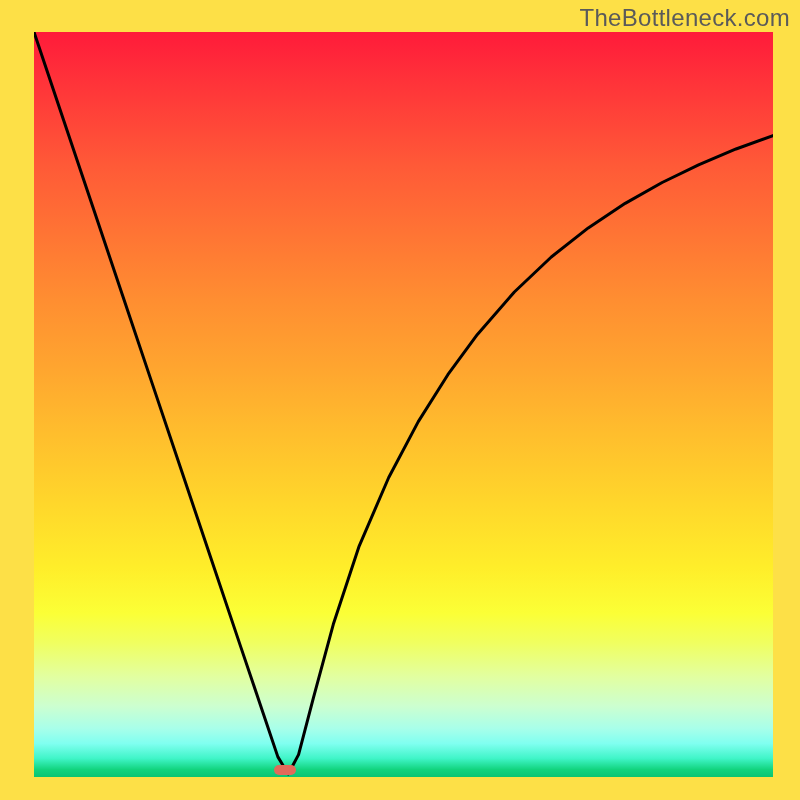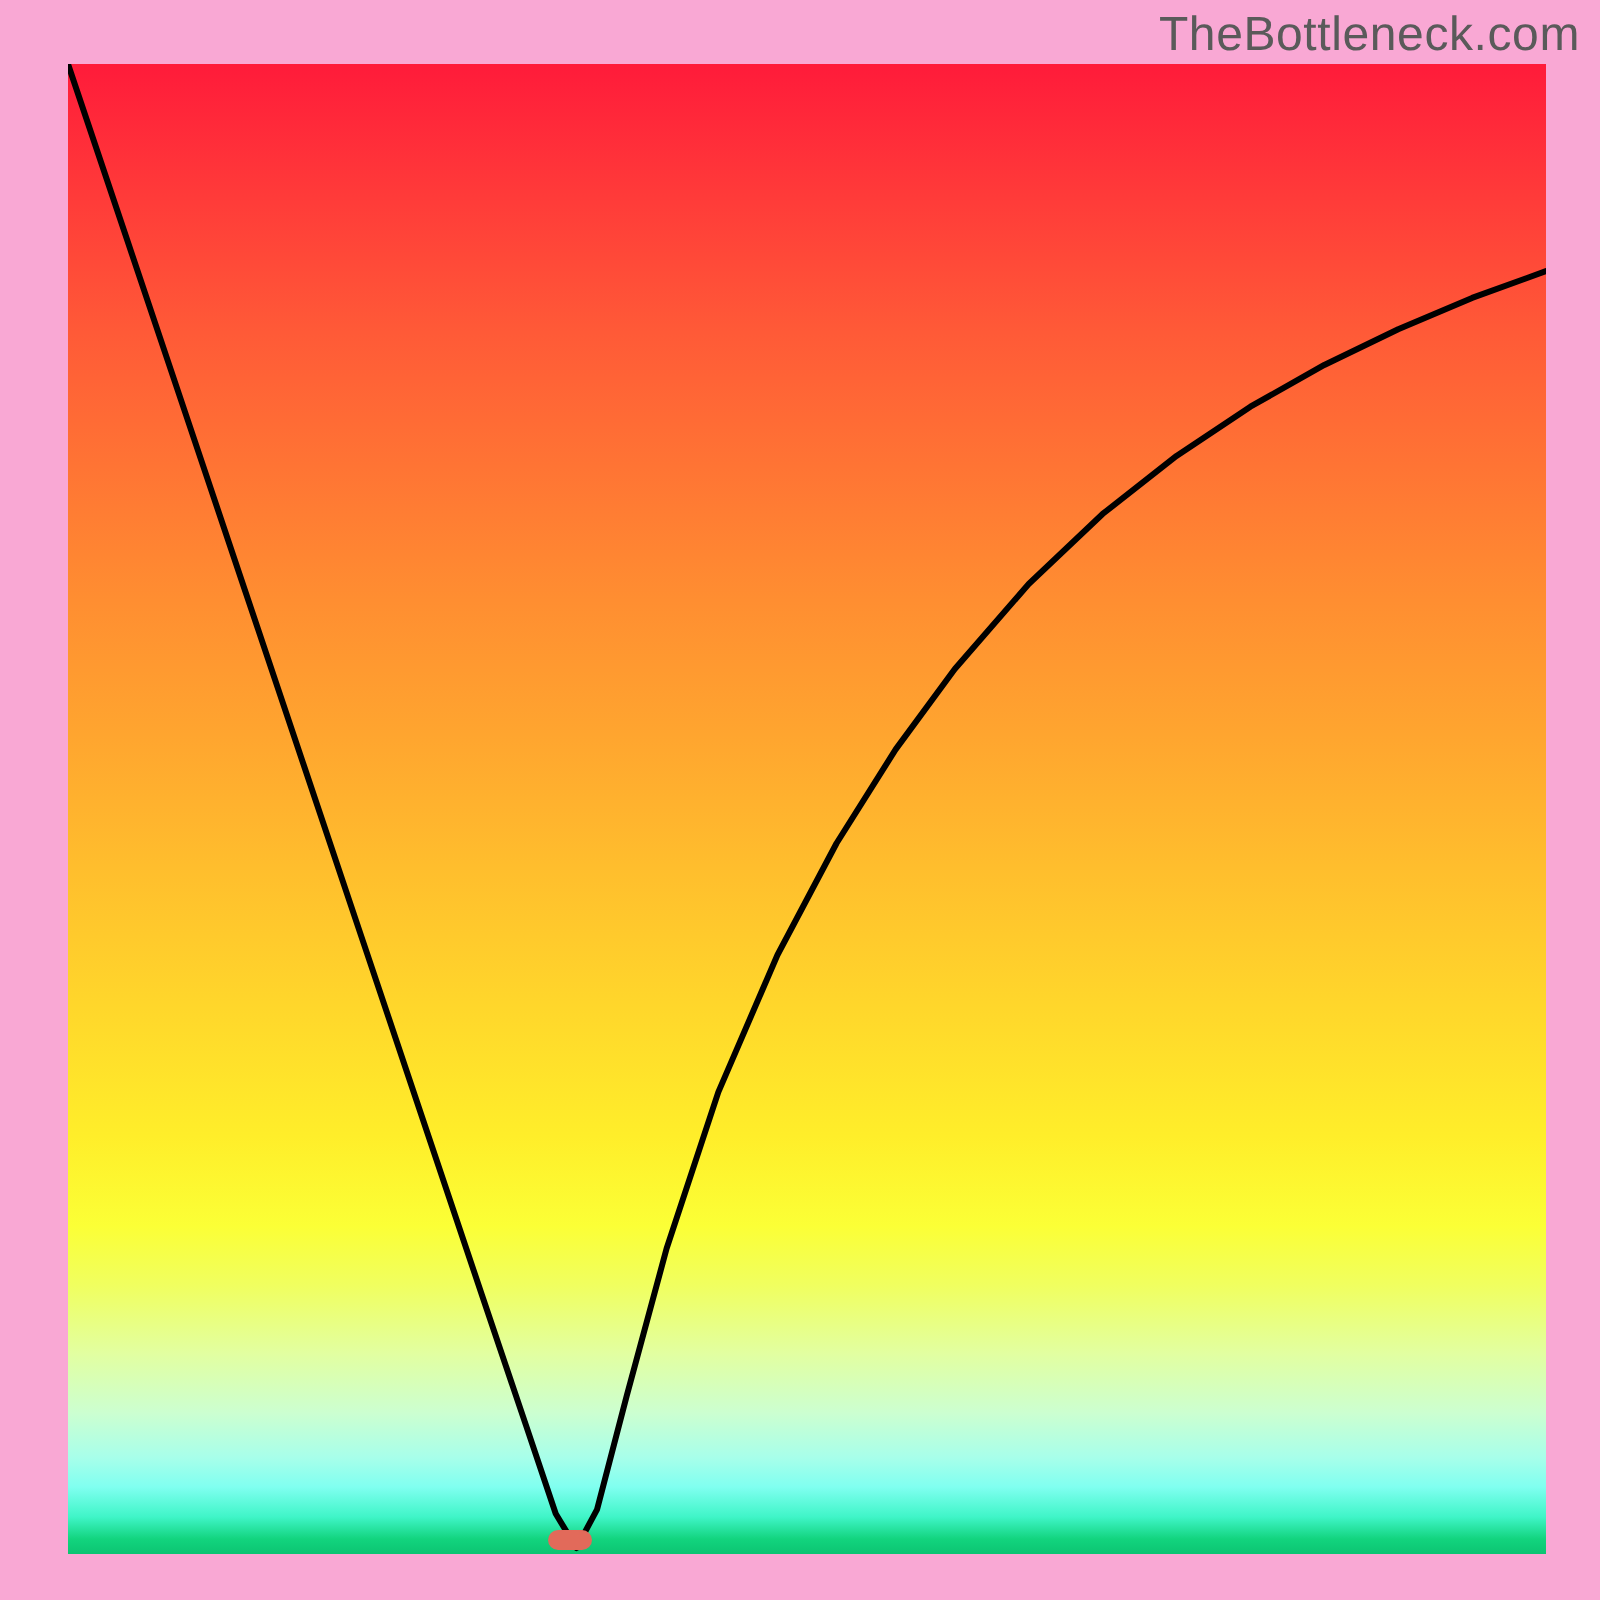--- a/index.html
+++ b/index.html
@@ -8,21 +8,21 @@
     background: #000;
     width: 800px;
     height: 800px;
     overflow: hidden;
     font-family: Arial, Helvetica, sans-serif;
   }
   .frame {
     position: relative;
     width: 800px;
     height: 800px;
-    background: #f9a8d4;
+    background: #fde047;
   }
   .watermark {
     position: absolute;
     top: 4px;
     right: 10px;
     color: #5a5a5a;
     font-size: 24px;
     font-weight: 500;
     letter-spacing: 0.3px;
     z-index: 5;

